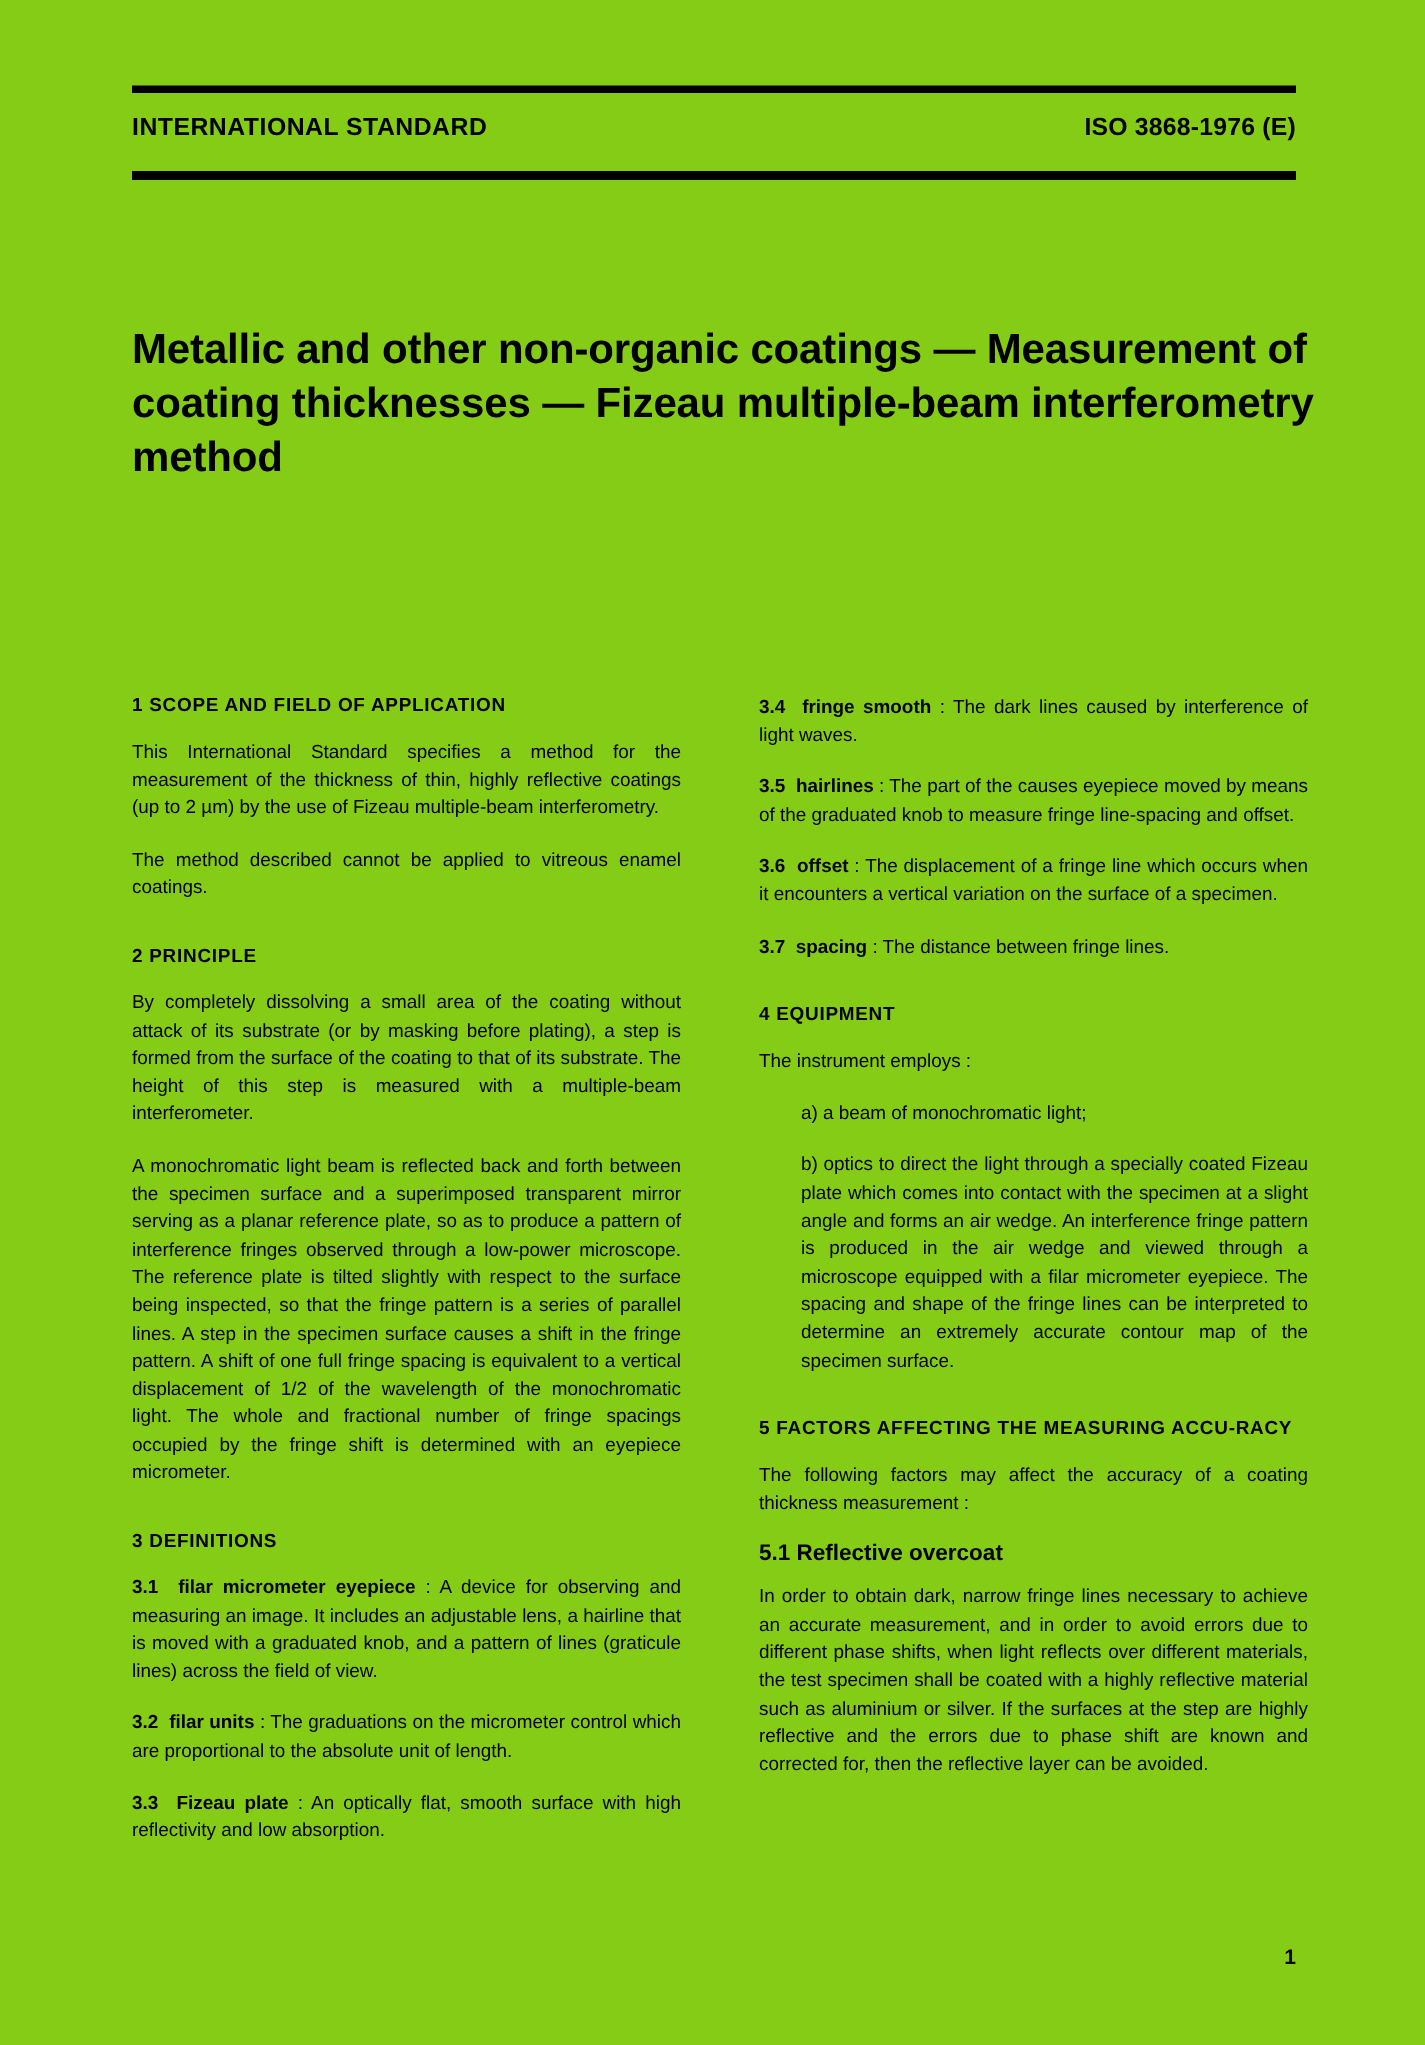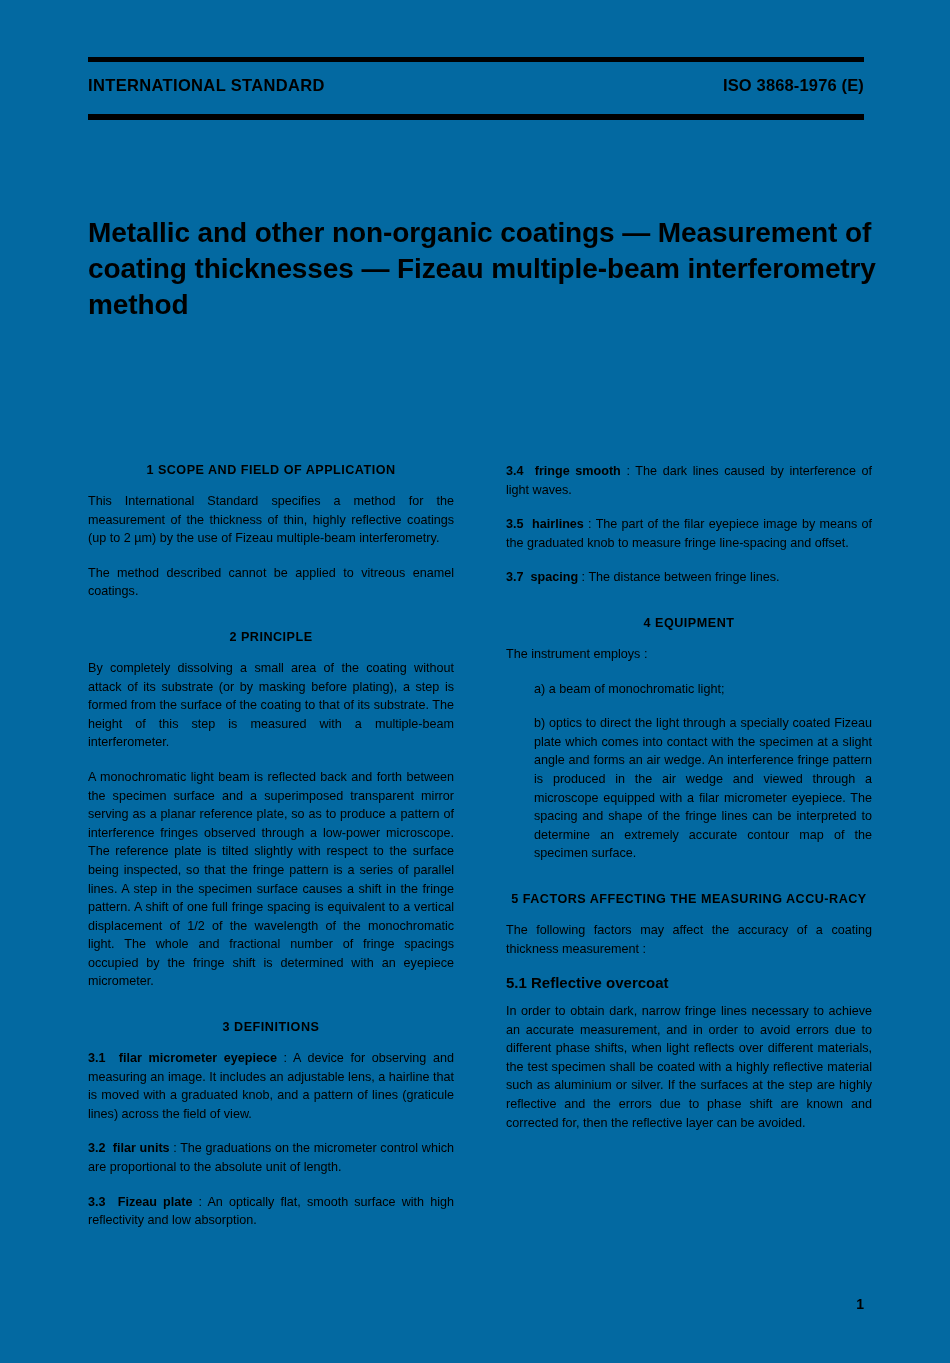--- a/index.html
+++ b/index.html
@@ -14,21 +14,21 @@
     font-family: "Liberation Sans", sans-serif;
     color: #000000;
     overflow: hidden;
   }
 
   .page {
     position: absolute;
     left: 0; top: 0;
     width: 950px;
     height: 1363px;
-    background: #0369a1;
+    background: #84cc16;
   }
 
   
   .rule-top {
     position: absolute;
     left: 88px;
     top: 57px;
     width: 776px;
     height: 5px;
     background: #000000;
@@ -90,21 +90,20 @@
   }
   .col-left  { left: 0; }
   .col-right { left: 418px; }
 
   .sec-head {
     font-size: 12.6px;
     font-weight: bold;
     letter-spacing: 0.5px;
     line-height: 17px;
     margin: 0 0 13px 0;
-    text-align: center;
   }
   .sec-head.spaced-above { margin-top: 28px; }
 
   .sub-head {
     font-size: 15px;
     font-weight: bold;
     line-height: 17px;
     margin: 0 0 11px 0;
   }
 
@@ -179,22 +178,23 @@
       <p class="body"><span class="numlabel">3.2</span>&nbsp;&nbsp;<span class="term">filar units</span><span> : The graduations on the micrometer control which are proportional to the absolute unit of length.</span></p>
 
       <p class="body"><span class="numlabel">3.3</span>&nbsp;&nbsp;<span class="term">Fizeau plate</span><span> : An optically flat, smooth surface with high reflectivity and low absorption.</span></p>
 
     </div>
 
     <div class="col col-right">
 
       <p class="body"><span class="numlabel">3.4</span>&nbsp;&nbsp;<span class="term">fringe smooth</span><span> : The dark lines caused by interference of light waves.</span></p>
 
-      <p class="body"><span class="numlabel">3.5</span>&nbsp;&nbsp;<span class="term">hairlines</span><span> : The part of the filar eyepiece image by means of the graduated knob to measure fringe line-spacing and offset.</span></p>
-
+      <p class="body"><span class="numlabel">3.5</span>&nbsp;&nbsp;<span class="term">hairlines</span><span> : The part of the causes eyepiece moved by means of the graduated knob to measure fringe line-spacing and offset.</span></p>
+
+      <p class="body"><span class="numlabel">3.6</span>&nbsp;&nbsp;<span class="term">offset</span><span> : The displacement of a fringe line which occurs when it encounters a vertical variation on the surface of a specimen.</span></p>
 
       <p class="body"><span class="numlabel">3.7</span>&nbsp;&nbsp;<span class="term">spacing</span><span> : The distance between fringe lines.</span></p>
 
       <div class="sec-head spaced-above">4  EQUIPMENT</div>
       <p class="body">The instrument employs :</p>
       <p class="listitem">a)   a beam of monochromatic light;</p>
       <p class="listitem">b)   optics to direct the light through a specially coated Fizeau plate which comes into contact with the specimen at a slight angle and forms an air wedge. An interference fringe pattern is produced in the air wedge and viewed through a microscope equipped with a filar micrometer eyepiece. The spacing and shape of the fringe lines can be interpreted to determine an extremely accurate contour map of the specimen surface.</p>
 
       <div class="sec-head spaced-above">5  FACTORS AFFECTING THE MEASURING ACCU-RACY</div>
       <p class="body">The following factors may affect the accuracy of a coating thickness measurement :</p>

